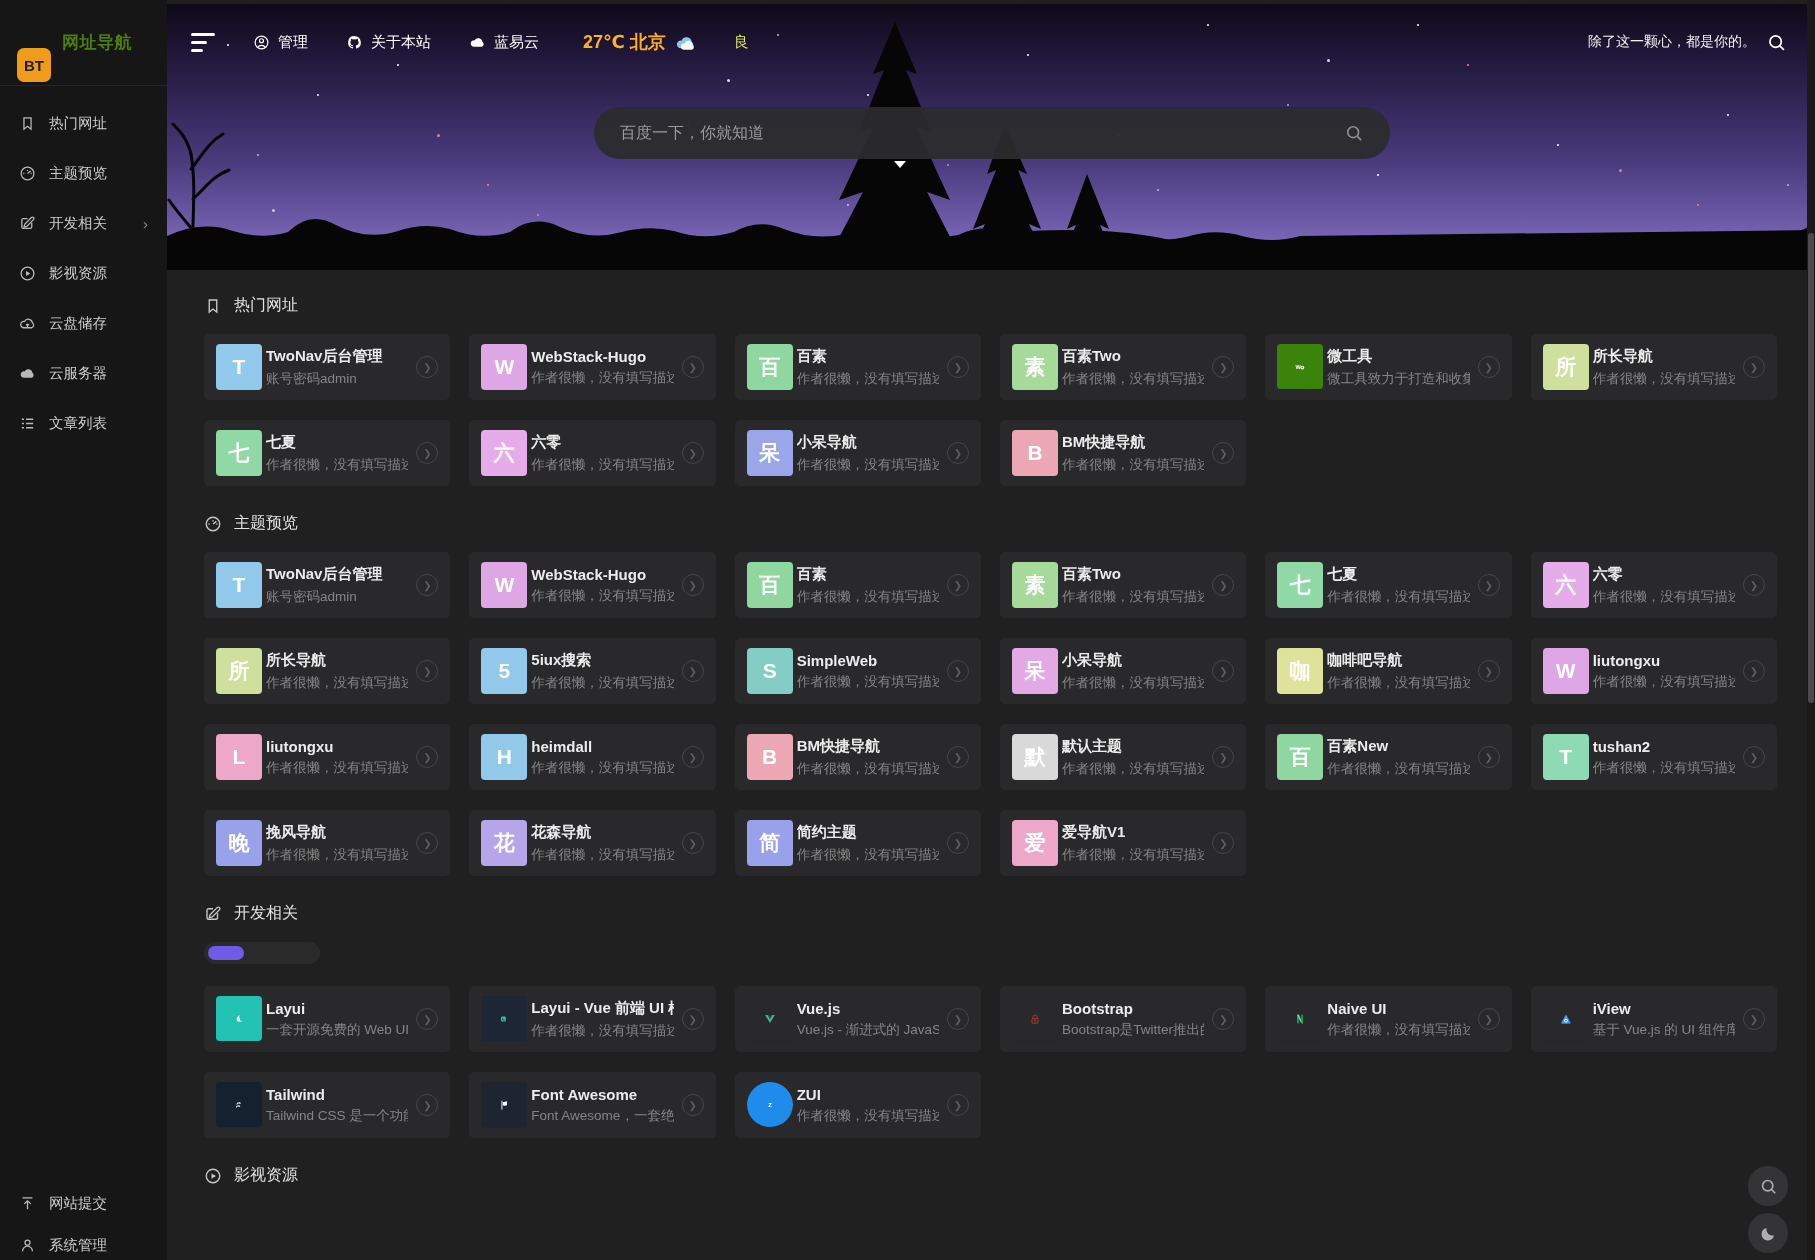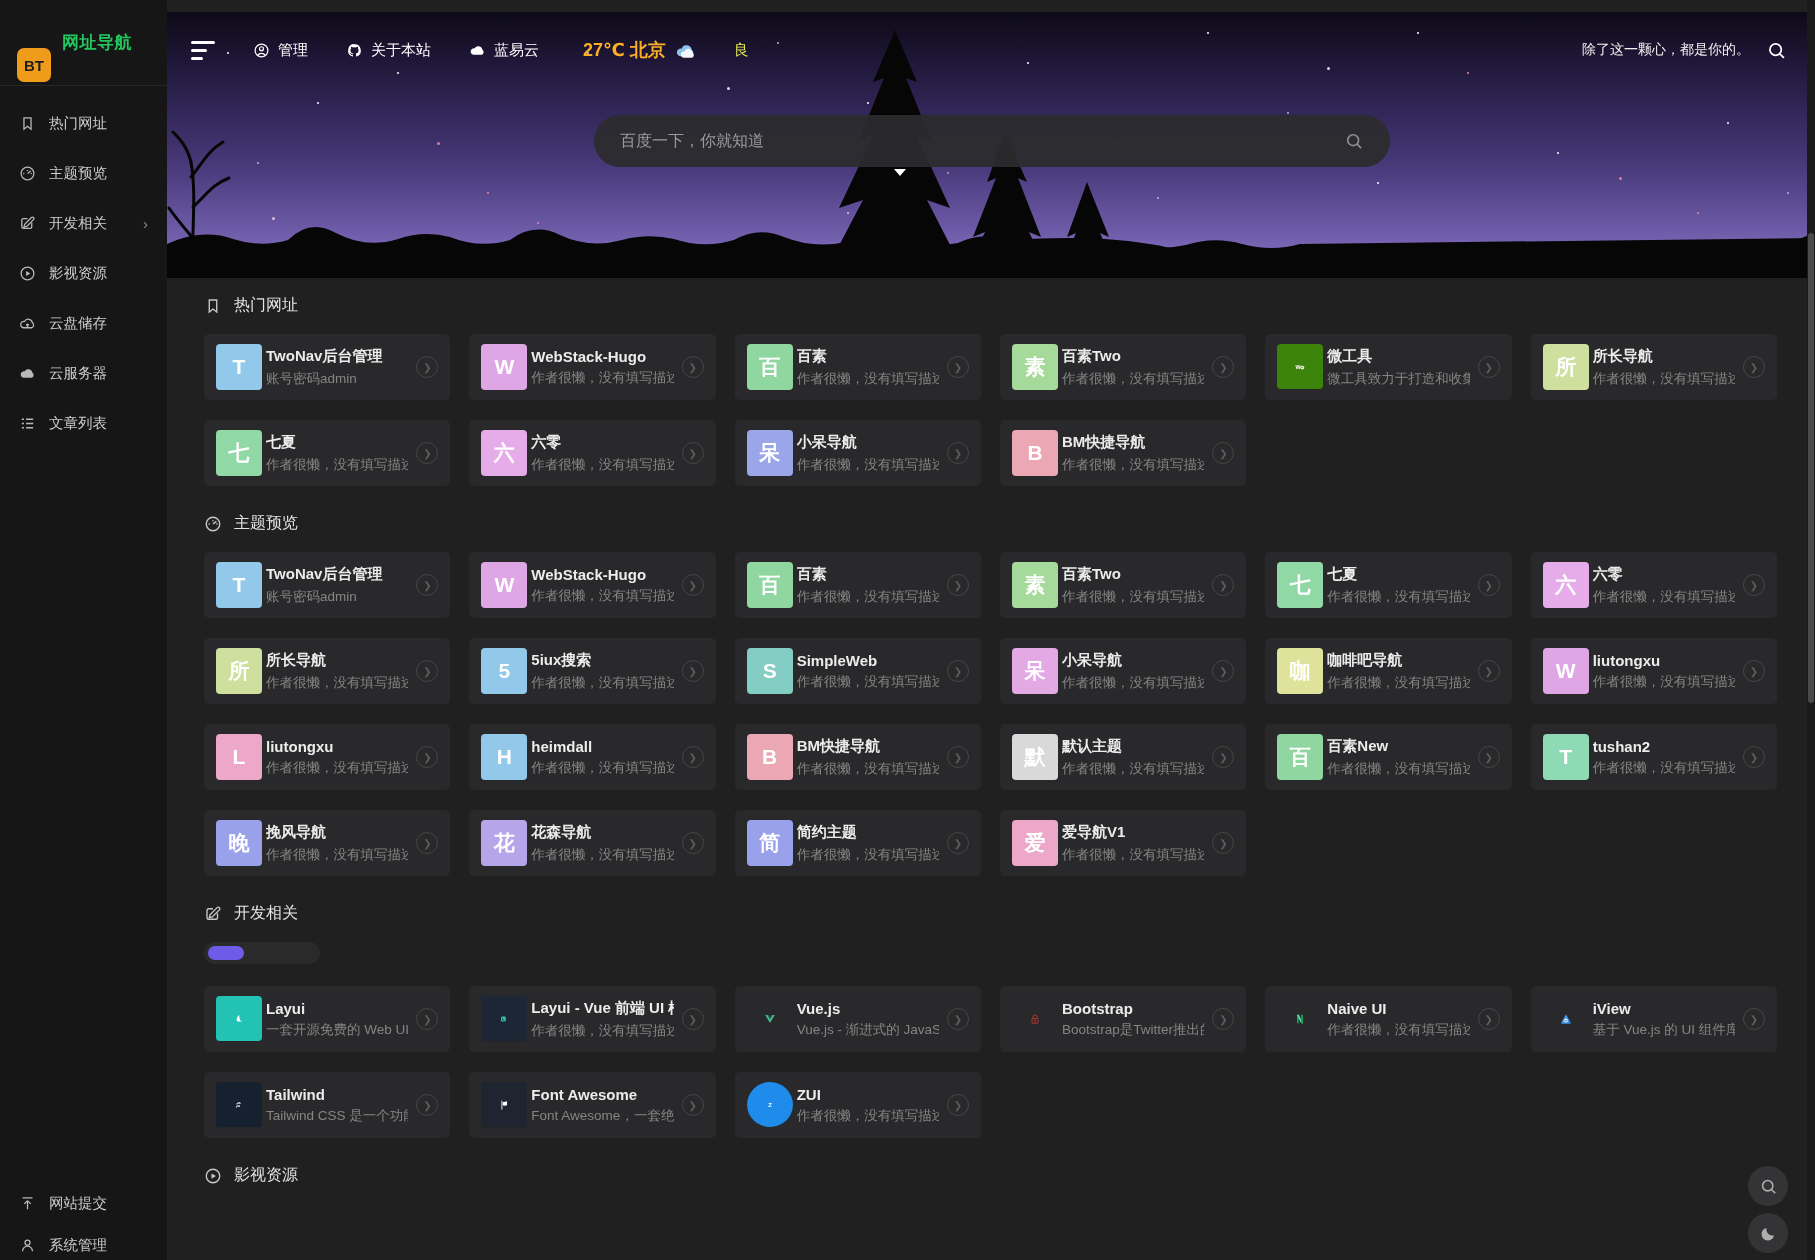--- a/index.html
+++ b/index.html
@@ -6,48 +6,48 @@
   html,body { background:#151515; }
   body {
     width:1815px; height:1260px; position:relative; overflow:hidden;
     font-family:"Liberation Sans","DejaVu Sans",sans-serif;
     background:#202021;
   }
   
   .sidebar { position:absolute; left:0; top:0; width:167px; height:1260px; background:#161617; z-index:30; }
   .logo { height:86px; display:flex; align-items:center; gap:11px; padding:0 17px; border-bottom:1px solid #262627; cursor:pointer; }
   .logo-badge { width:34px; height:34px; background:#f09c1b; border-radius:7px; color:#1d1d1d; font-weight:bold; font-size:15px; display:flex; align-items:center; justify-content:center;margin-top:45px; }
-  .logo-title { color:#22c55e; font-size:17px; font-weight:bold; letter-spacing:.5px; }
+  .logo-title { color:#4d7c0f; font-size:17px; font-weight:bold; letter-spacing:.5px; }
   .menu { padding-top:12px; }
   .menu-item { height:50px; padding:0 19px; display:flex; align-items:center; gap:13px; color:#cdcdcd; font-size:14.5px; cursor:pointer; }
   .menu-item .gicon { width:17px; height:17px; color:#b9b9b9; flex:none; display:flex; }
   .menu-item .gicon svg { width:100%; height:100%; }
   .menu-item .chev { margin-left:auto; color:#8f8f8f; font-size:15px; }
   .sidebar-footer { position:absolute; left:0; right:0; top:1182px; }
   .sidebar-footer .menu-item { height:42px; }
   
-  .hero { position:absolute; left:167px; top:12px; width:1648px; height:266px; overflow:hidden;
+  .hero { position:absolute; left:167px; top:4px; width:1648px; height:266px; overflow:hidden;
     background:linear-gradient(180deg,#0d0a17 0%,#1d1534 16%,#322759 38%,#4b3c7e 60%,#6a58a4 80%,#8673c4 97%,#8a77c6 100%); }
   .stars, .stars2 { position:absolute; left:0; top:0; width:2px; height:2px; border-radius:50%; }
   .stars { box-shadow:90px 150px #caa8d8,230px 60px #ffffff,320px 180px #e8879e,420px 40px #d8c8f0,520px 120px #ffffff,610px 30px #caa8d8,700px 90px #ffffff,780px 160px #e8879e,860px 50px #ffffff,950px 130px #d8c8f0,1040px 20px #ffffff,1120px 100px #caa8d8,1210px 170px #ffffff,1300px 60px #e8879e,1390px 140px #ffffff,1480px 35px #d8c8f0,1560px 110px #ffffff,1620px 180px #caa8d8,150px 90px #ffffff,370px 210px #e8879e,680px 200px #d8c8f0,1250px 20px #ffffff,1530px 200px #e8879e,60px 40px #ffffff,990px 185px #caa8d8; }
   .stars2 { width:3px; height:3px; box-shadow:270px 130px #e8879e,560px 75px #f4e9ff,830px 200px #e8879e,1160px 55px #f4e9ff,1452px 165px #e8879e,105px 205px #f0c8e0; opacity:.9; }
   .silhouette { position:absolute; left:0; bottom:0; width:100%; height:100%; }
   
   .topbar { position:relative; z-index:5; display:flex; align-items:center; padding:26px 28px 0 24px; color:#ffffff; }
   .hamburger { width:26px; display:flex; flex-direction:column; gap:5px; cursor:pointer; margin-right:36px; }
   .hamburger span { height:3px; background:#fff; border-radius:2px; }
   .hamburger span:nth-child(1){ width:24px; } .hamburger span:nth-child(2){ width:16px; } .hamburger span:nth-child(3){ width:12px; }
   .tb-item { display:flex; align-items:center; gap:8px; font-size:15px; margin-right:38px; cursor:pointer; }
   .tb-item .gicon { width:17px; height:17px; display:flex; color:#fff; }
   .tb-item .gicon svg { width:100%; height:100%; }
   .weather { display:flex; align-items:center; gap:9px; margin-left:6px; }
   .weather-temp { color:#ffaf24; font-size:18px; font-weight:bold; }
   .weather-cloud { width:22px; height:18px; display:flex; }
   .weather-aqi { color:#e4ea52; font-size:15px; margin-left:28px; }
-  .tb-right { margin-left:auto; display:flex; align-items:center; gap:16px;text-align:right; }
+  .tb-right { margin-left:auto; display:flex; align-items:center; gap:10px;text-align:right; }
   .slogan { font-size:14px; color:#f2f2f2; }
   .tb-search { width:21px; height:21px; color:#fff; cursor:pointer; display:flex; }
   .tb-search svg { width:100%; height:100%; }
   
   .hero-center { position:absolute; z-index:5; left:427px; top:88px; width:796px; }
   .cat-tabs { display:flex; justify-content:center; gap:40px; margin-bottom:15px; }
   .cat-tab { color:#43a08d; font-size:16px; cursor:pointer; }
   .searchbox { height:52px; border-radius:26px; background:rgba(44,44,46,.94); display:flex; align-items:center; padding:0 26px; }
   .searchbox input { flex:1; background:transparent; border:none; outline:none; color:#dddddd; font-size:16px; font-family:inherit; }
   .searchbox input::placeholder { color:#9b9b9b; }

